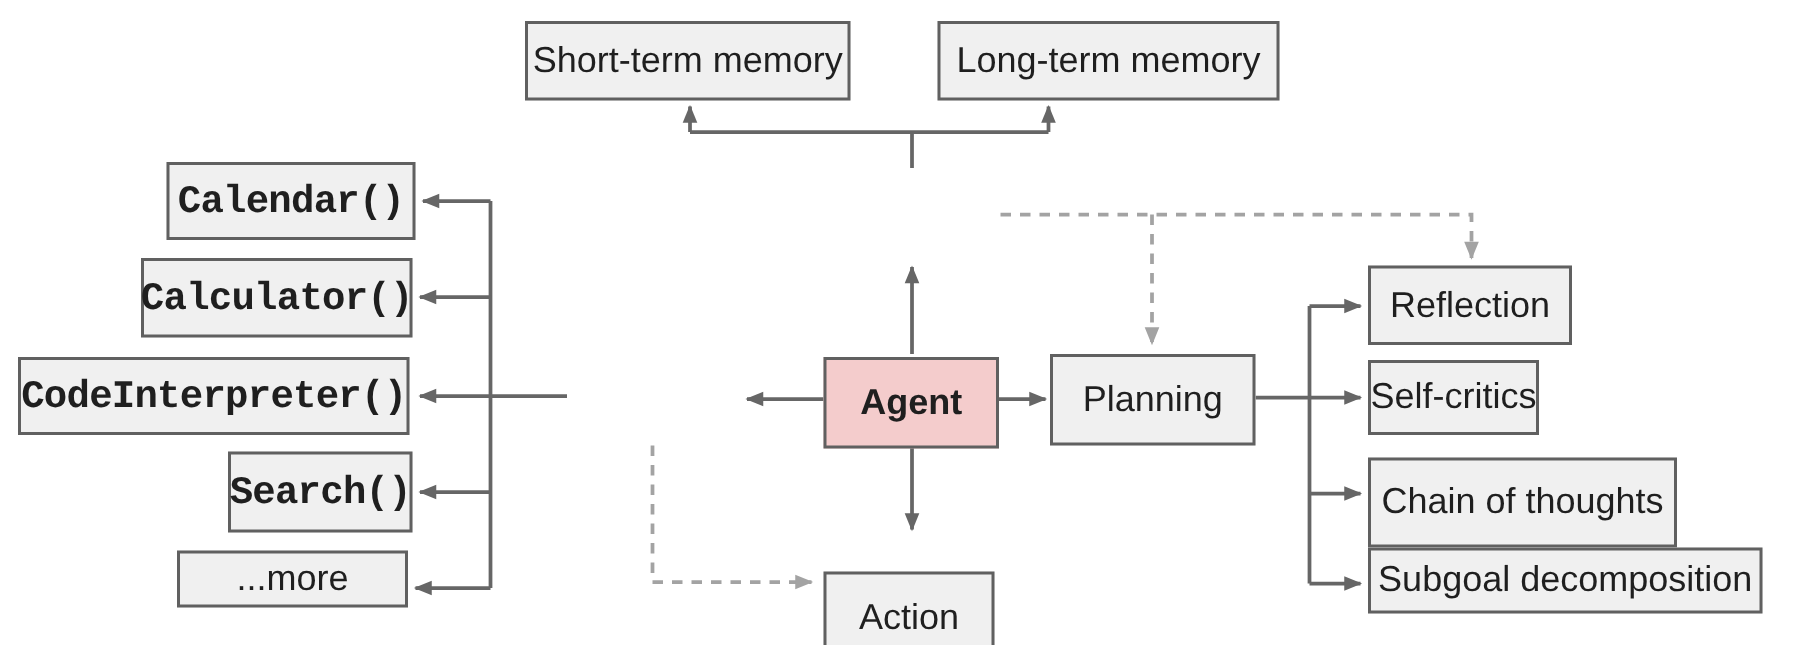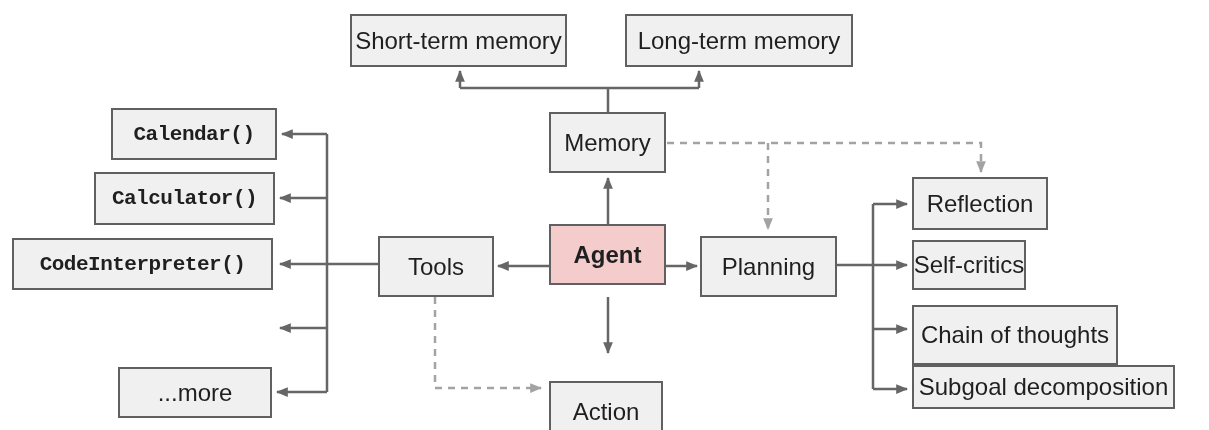--- a/index.html
+++ b/index.html
@@ -16,21 +16,21 @@
     box-sizing:border-box;
     background:#f0f0f0;
     border:2px solid #606060;
     display:flex;align-items:center;justify-content:center;
     font-size:24px;color:#1f1f1f;
     white-space:nowrap;
   }
   .node.mono{
     font-family:"Liberation Mono", monospace;
     font-weight:bold;
-    font-size:21px;
+    font-size:26px;
     letter-spacing:-0.5px;
   }
   .node.agent{
     background:#f4cccc;
     font-weight:bold;
   }
 </style>
 </head>
 <body>
 
@@ -73,30 +73,29 @@
 
     <g stroke="#a3a3a3" stroke-width="2.5" fill="none" stroke-dasharray="7 6">
       <path d="M667 143 H981 V172" marker-end="url(#mGray)"></path>
       <path d="M768 143 V229" marker-end="url(#mGray)"></path>
       <path d="M435 297 V388 H541" marker-end="url(#mGray)"></path>
     </g>
   </svg>
 
   <div class="node" style="left:350px;top:14px;width:217px;height:53px;">Short-term memory</div>
   <div class="node" style="left:585px;top:14px;width:228px;height:53px;margin-left:40px;">Long-term memory</div>
-  <div class="node" style="left:549px;top:112px;width:117px;height:61px;">Memory</div>
 
-  <div class="node" style="left:378px;top:236px;width:116px;height:61px;">Tools</div>
-  <div class="node agent" style="left:549px;top:224px;width:117px;height:61px;">Agent</div>
+  <div class="node agent" style="left:549px;top:238px;width:117px;height:61px;">Agent</div>
   <div class="node" style="left:700px;top:236px;width:137px;height:61px;">Planning</div>
   <div class="node" style="left:549px;top:357px;width:114px;height:61px;margin-top:24px;">Action</div>
 
   <div class="node mono" style="left:111px;top:108px;width:166px;height:52px;">Calendar()</div>
   <div class="node mono" style="left:94px;top:172px;width:181px;height:53px;">Calculator()</div>
   <div class="node mono" style="left:12px;top:238px;width:261px;height:52px;">CodeInterpreter()</div>
-  <div class="node" style="left:118px;top:367px;width:154px;height:51px;">...more</div>
+  <div class="node mono" style="left:152px;top:301px;width:123px;height:54px;">Search()</div>
+  <div class="node" style="left:118px;top:367px;width:154px;height:38px;">...more</div>
 
   <div class="node" style="left:912px;top:177px;width:136px;height:53px;">Reflection</div>
   <div class="node" style="left:912px;top:240px;width:114px;height:50px;">Self-critics</div>
   <div class="node" style="left:912px;top:305px;width:206px;height:60px;">Chain of thoughts</div>
   <div class="node" style="left:912px;top:365px;width:263px;height:44px;">Subgoal decomposition</div>
 
 </div>
 
 </body></html>

